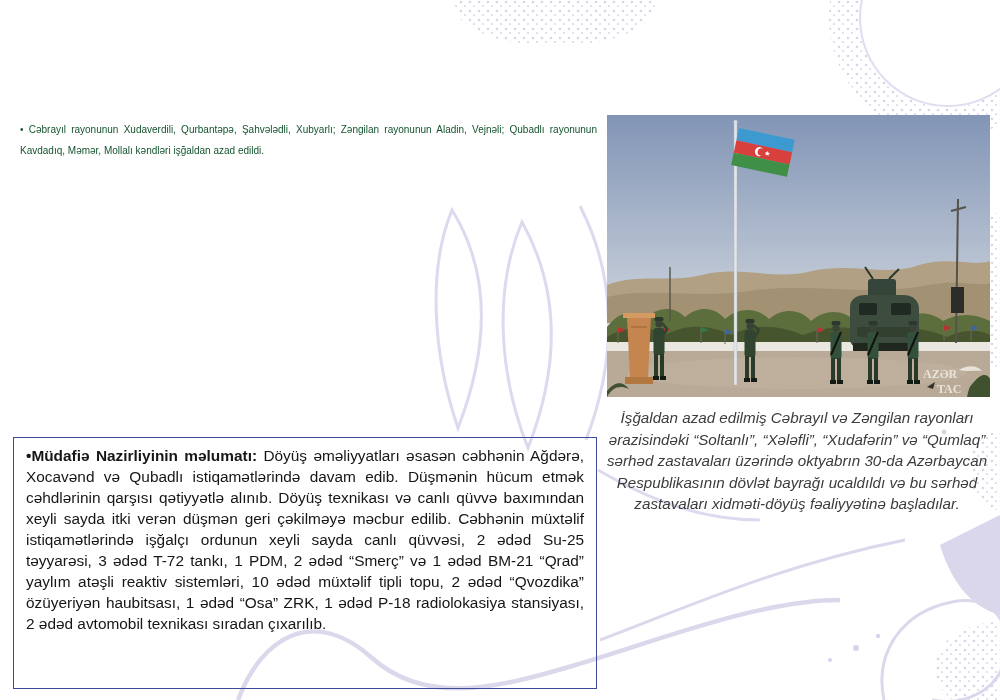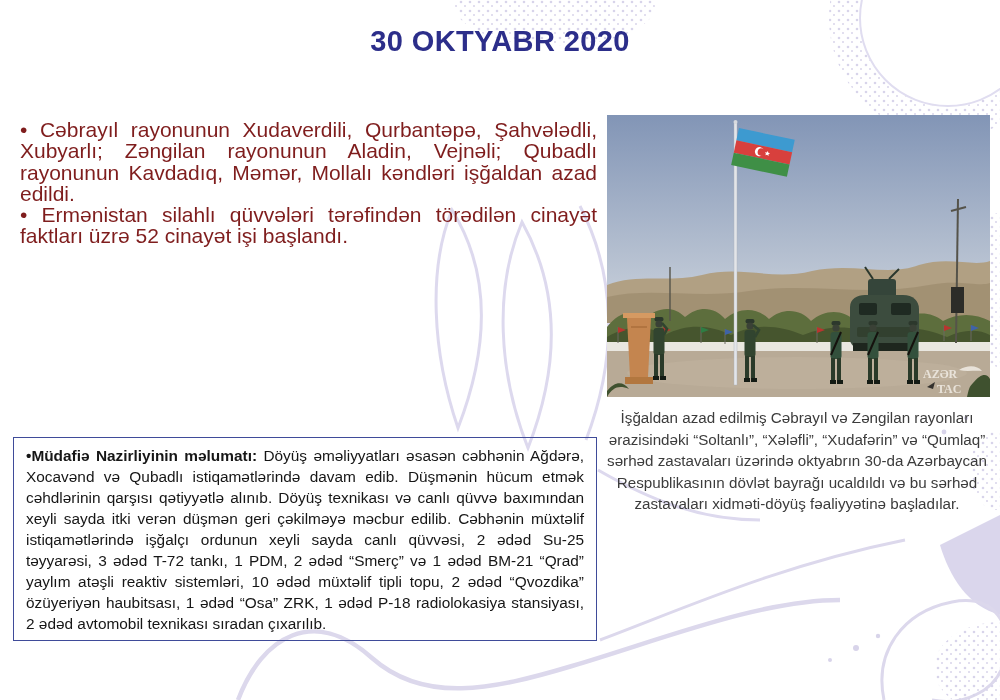--- a/index.html
+++ b/index.html
@@ -13,39 +13,39 @@
   .content{position:absolute;left:0;top:0;width:1000px;height:700px;z-index:1;}
 
   .title{
     position:absolute;left:0;top:24px;width:1000px;
     text-align:center;color:#2c2e8a;font-weight:bold;
     font-size:29px;line-height:34px;letter-spacing:.4px;
   }
 
   .leftcol{
     position:absolute;left:20px;top:119px;width:577px;
-    color:#7f1d1d;font-size:21px;line-height:21.3px;text-align:justify;
+    color:#14532d;font-size:10px;line-height:21.3px;text-align:justify;
   }
   .leftcol p{margin:0;}
 
   .modbox{
-    position:absolute;left:13px;top:437px;width:584px;height:204px;
+    position:absolute;left:13px;top:437px;width:584px;height:252px;
     box-sizing:border-box;border:1.6px solid #3f4b99;
     padding:7px 12px 6px 12px;
     color:#161616;font-size:15.4px;line-height:21px;text-align:justify;
   }
   .modbox b{font-weight:bold;}
 
   .photo{
     position:absolute;left:607px;top:115px;width:383px;height:282px;display:block;
   }
 
   .caption{
     position:absolute;left:600px;top:407px;width:394px;
-    text-align:center;color:#3c3c3c;
+    text-align:center;font-style:italic;color:#3c3c3c;
     font-size:15.2px;line-height:21.6px;
   }
 </style>
 </head>
 <body>
 
 <svg class="layer" viewBox="0 0 1000 700" aria-hidden="true">
   <defs>
     <pattern id="st" width="9" height="9" patternUnits="userSpaceOnUse">
       <circle cx="2" cy="2" r="1.3" fill="#d8d4ea"></circle>
@@ -76,26 +76,24 @@
     <circle cx="878" cy="636" r="2.2" fill="#d8d4ea"></circle>
     <circle cx="830" cy="660" r="2" fill="#d8d4ea"></circle>
     <circle cx="944" cy="432" r="2.4" fill="#d8d4ea"></circle>
     <circle cx="966" cy="418" r="2" fill="#d8d4ea"></circle>
   </g>
 </svg>
 
 <div class="content">
 
   <div class="title">
-    <div>30 OKTYABR 2020</div>
   </div>
 
   <div class="leftcol">
     <p>• Cəbrayıl rayonunun Xudaverdili, Qurbantəpə, Şahvələdli, Xubyarlı; Zəngilan rayonunun Aladin, Vejnəli; Qubadlı rayonunun Kavdadıq, Məmər, Mollalı kəndləri işğaldan azad edildi.</p>
-    <p>• Ermənistan silahlı qüvvələri tərəfindən törədilən cinayət faktları üzrə 52 cinayət işi başlandı.</p>
   </div>
 
   <div class="modbox">
     <b>•Müdafiə Nazirliyinin məlumatı:</b><span> Döyüş əməliyyatları əsasən cəbhənin Ağdərə, Xocavənd və Qubadlı istiqamətlərində davam edib. Düşmənin hücum etmək cəhdlərinin qarşısı qətiyyətlə alınıb. Döyüş texnikası və canlı qüvvə baxımından xeyli sayda itki verən düşmən geri çəkilməyə məcbur edilib. Cəbhənin müxtəlif istiqamətlərində işğalçı ordunun xeyli sayda canlı qüvvəsi, 2 ədəd Su-25 təyyarəsi, 3 ədəd T-72 tankı, 1 PDM, 2 ədəd “Smerç” və 1 ədəd BM-21 “Qrad” yaylım atəşli reaktiv sistemləri, 10 ədəd müxtəlif tipli topu, 2 ədəd “Qvozdika” özüyeriyən haubitsası, 1 ədəd “Osa” ZRK, 1 ədəd P-18 radiolokasiya stansiyası, 2 ədəd avtomobil texnikası sıradan çıxarılıb.</span>
   </div>
 
   <svg class="photo" viewBox="0 0 383 282" aria-hidden="true">
     <defs>
       <linearGradient id="sky" x1="0" y1="0" x2="0" y2="1">
         <stop offset="0" stop-color="#8295b6"></stop>

